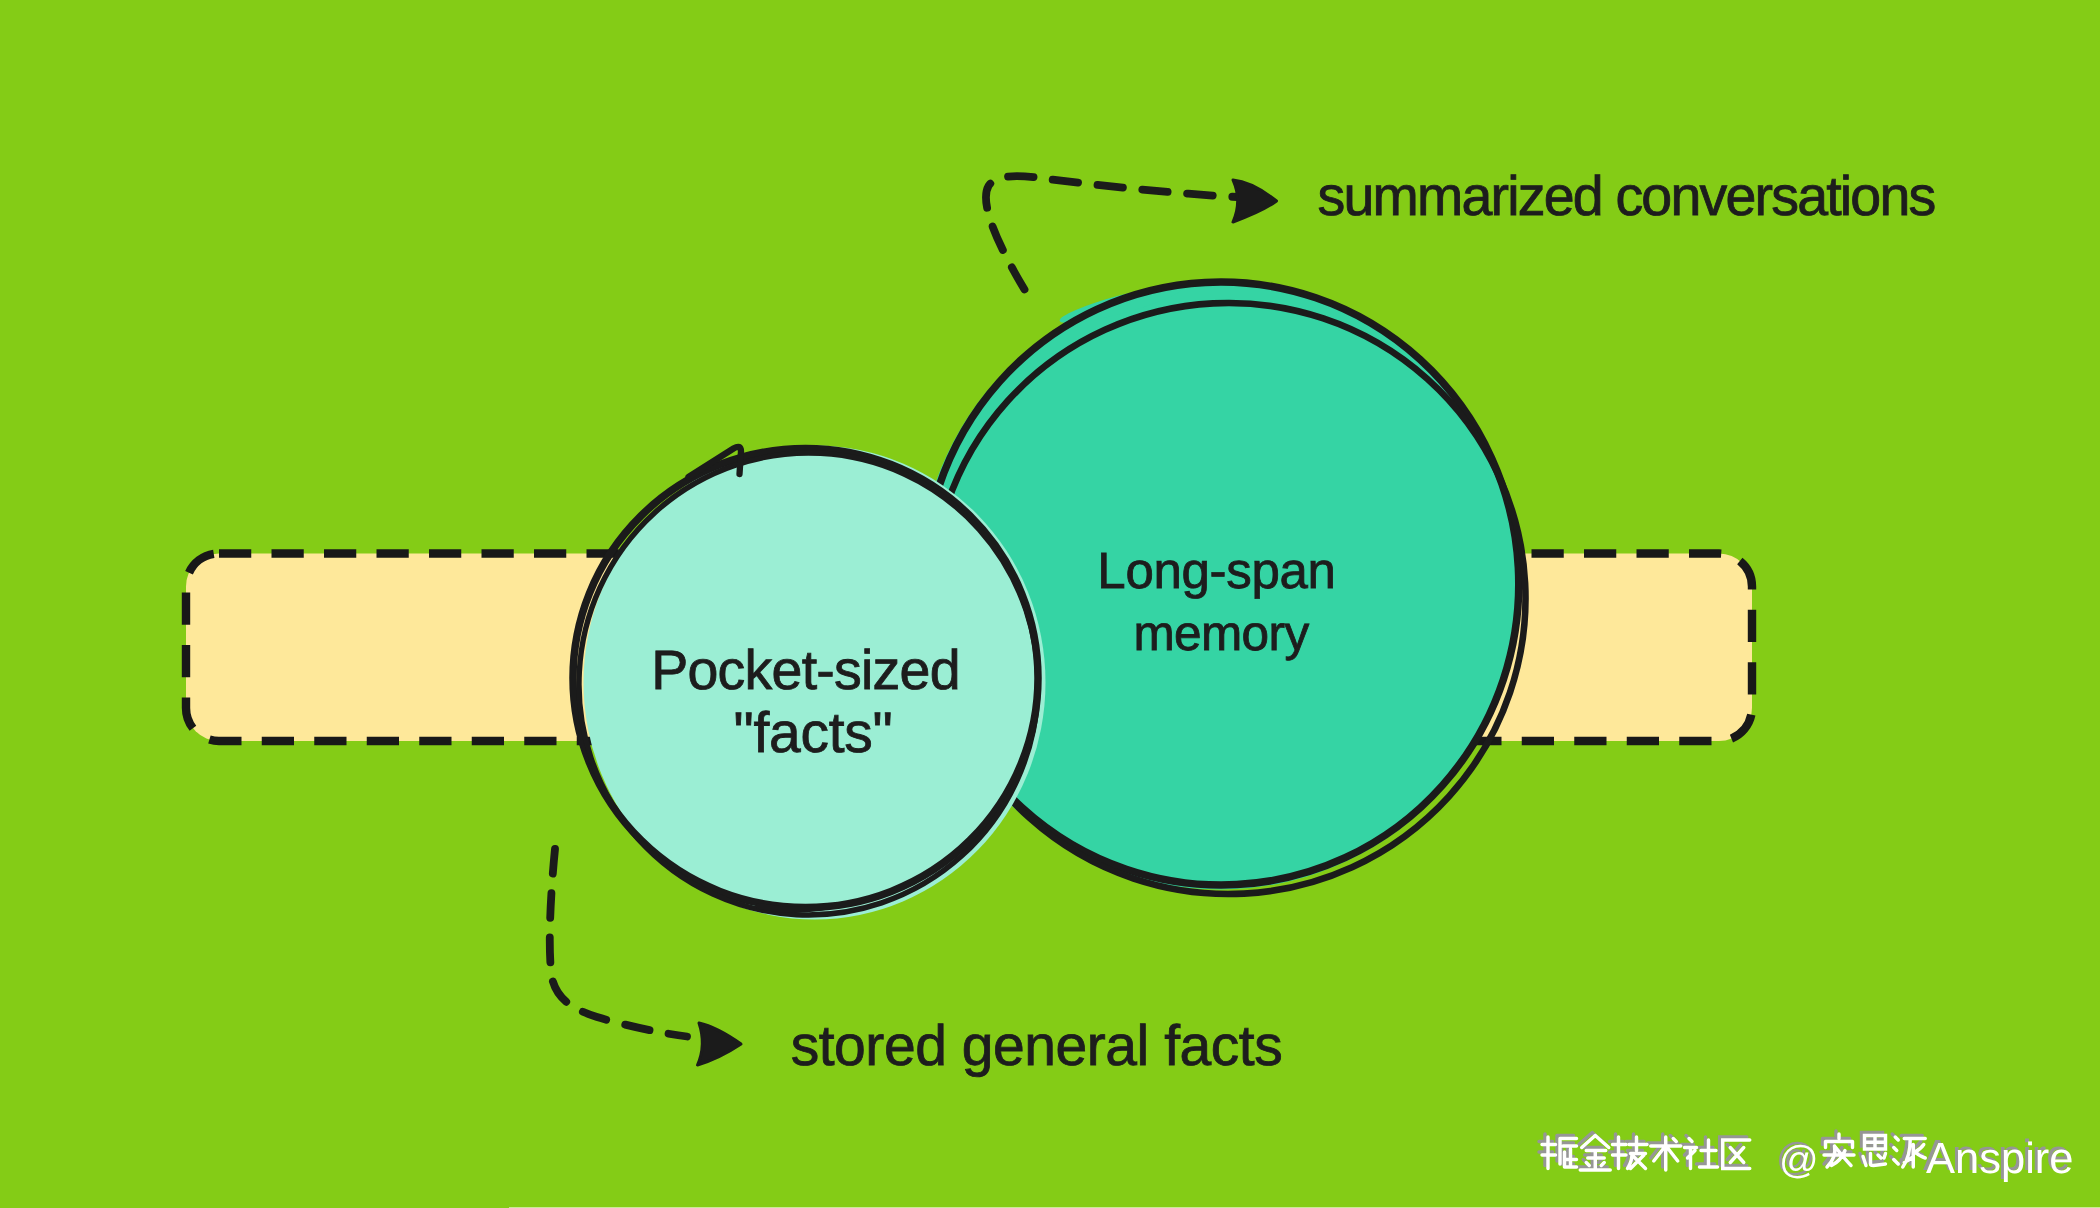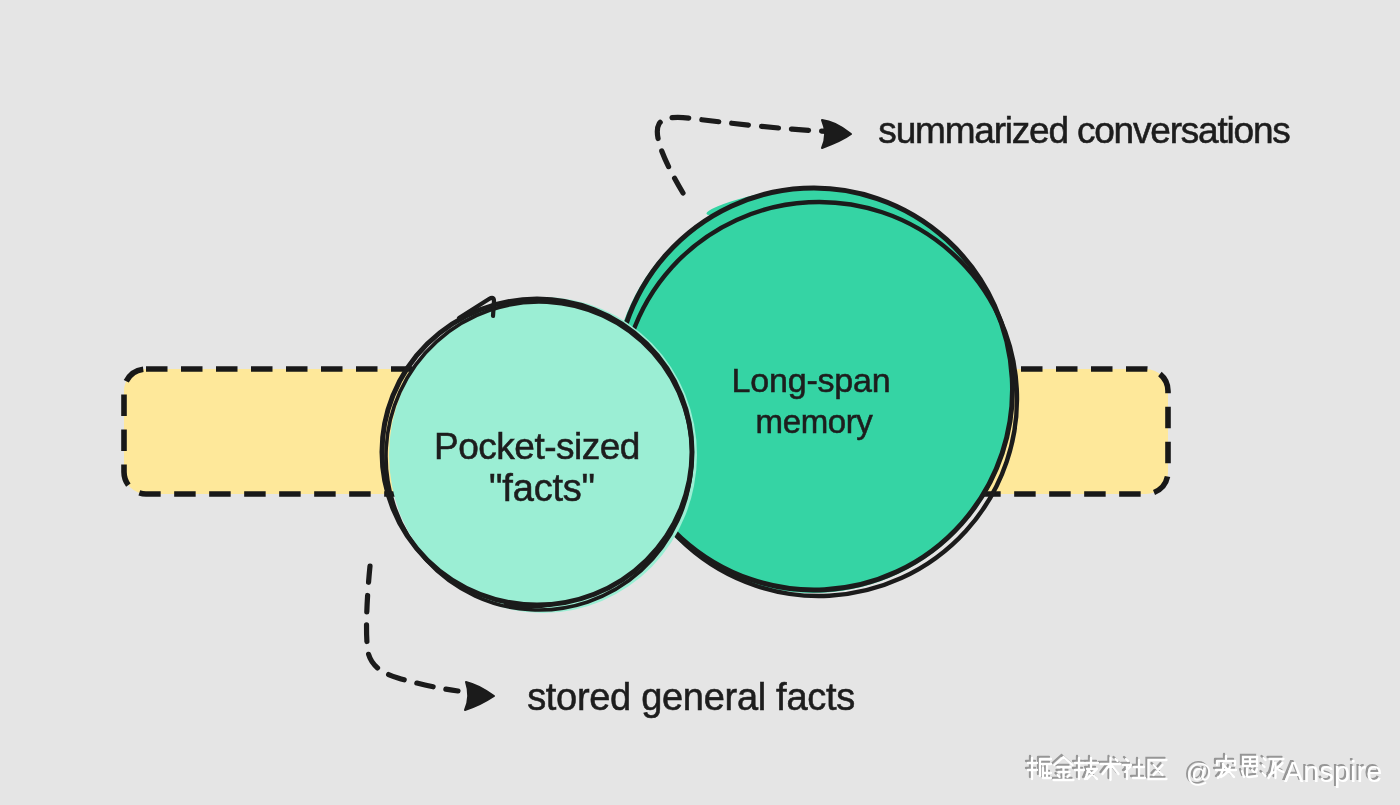--- a/index.html
+++ b/index.html
@@ -1,16 +1,16 @@
 <!DOCTYPE html>
 <html><head>
 <meta charset="utf-8">
 <style>
   html,body{margin:0;padding:0;background:#ffffff;}
-  #stage{position:relative;width:1400px;height:805px;overflow:hidden;background:#e5e5e5;}
+  #stage{position:relative;width:1400px;height:805px;overflow:hidden;background:#84cc16;}
   svg{position:absolute;left:0;top:0;}
   text{font-family:"Liberation Sans",sans-serif;} .lbl{stroke:#1d1d1d;stroke-width:0.55;}
 </style>
 </head>
 <body>
 <div id="stage">
 <svg width="1400" height="805" viewBox="0 0 1400 805">
 
   <rect x="124" y="369" width="1044" height="125" rx="22" ry="22" fill="#FEE89A" stroke="#181818" stroke-width="5.6" stroke-dasharray="21.5 13.5"></rect>
 

